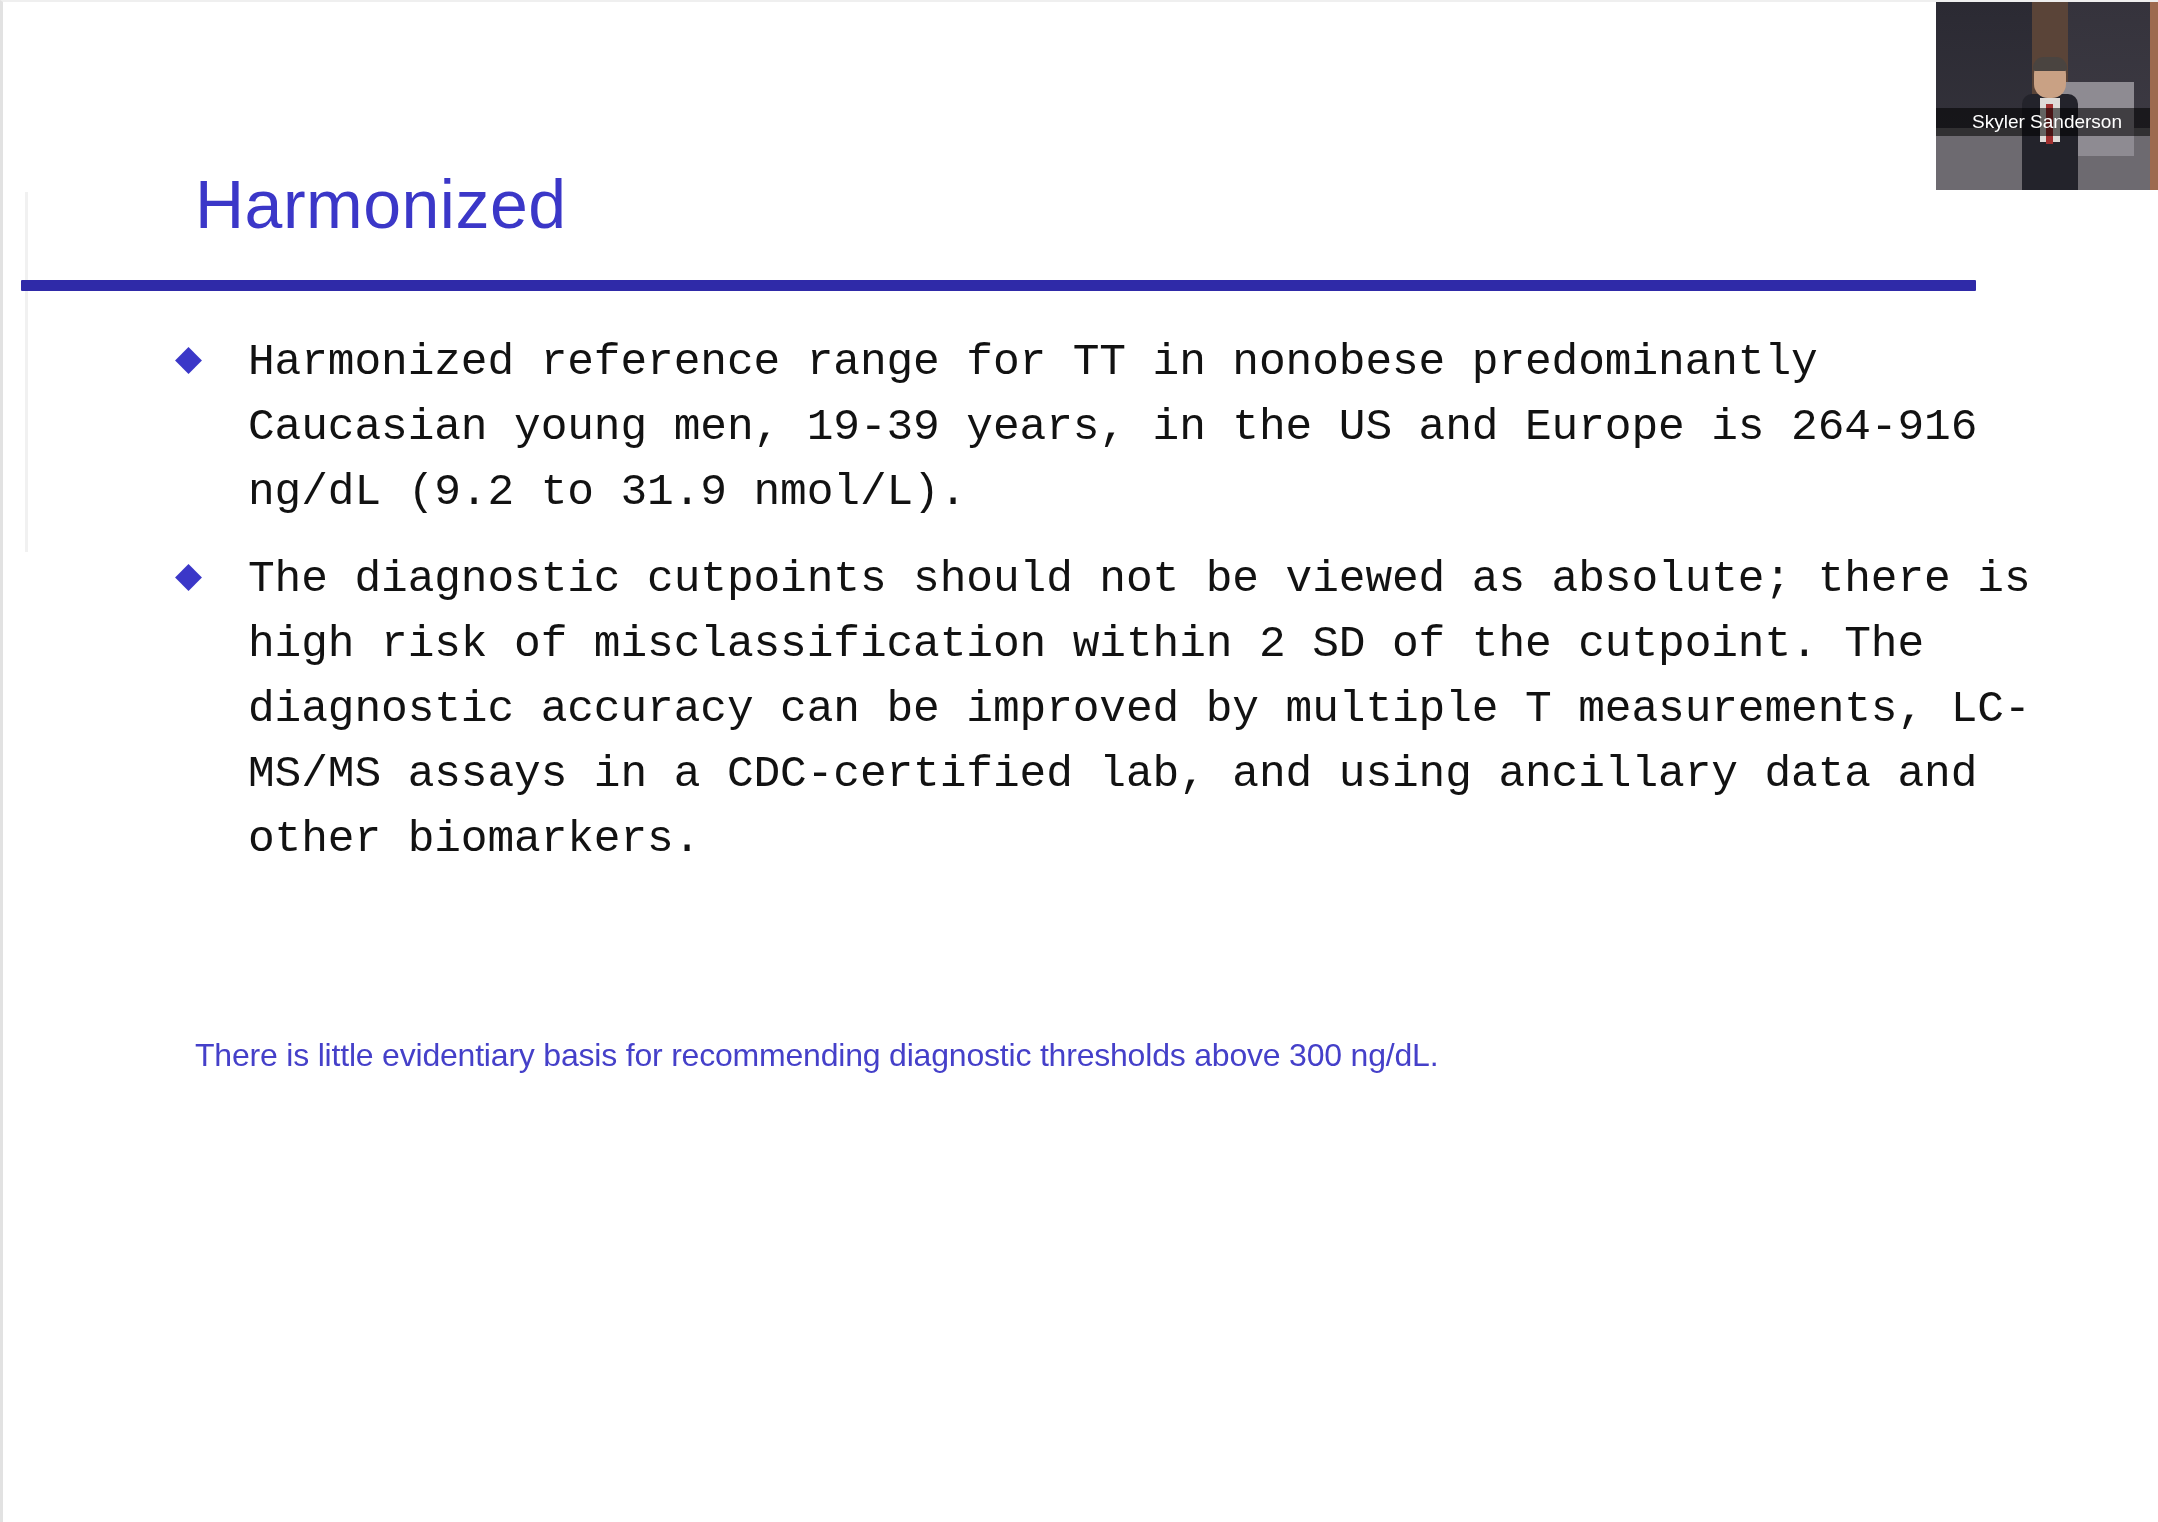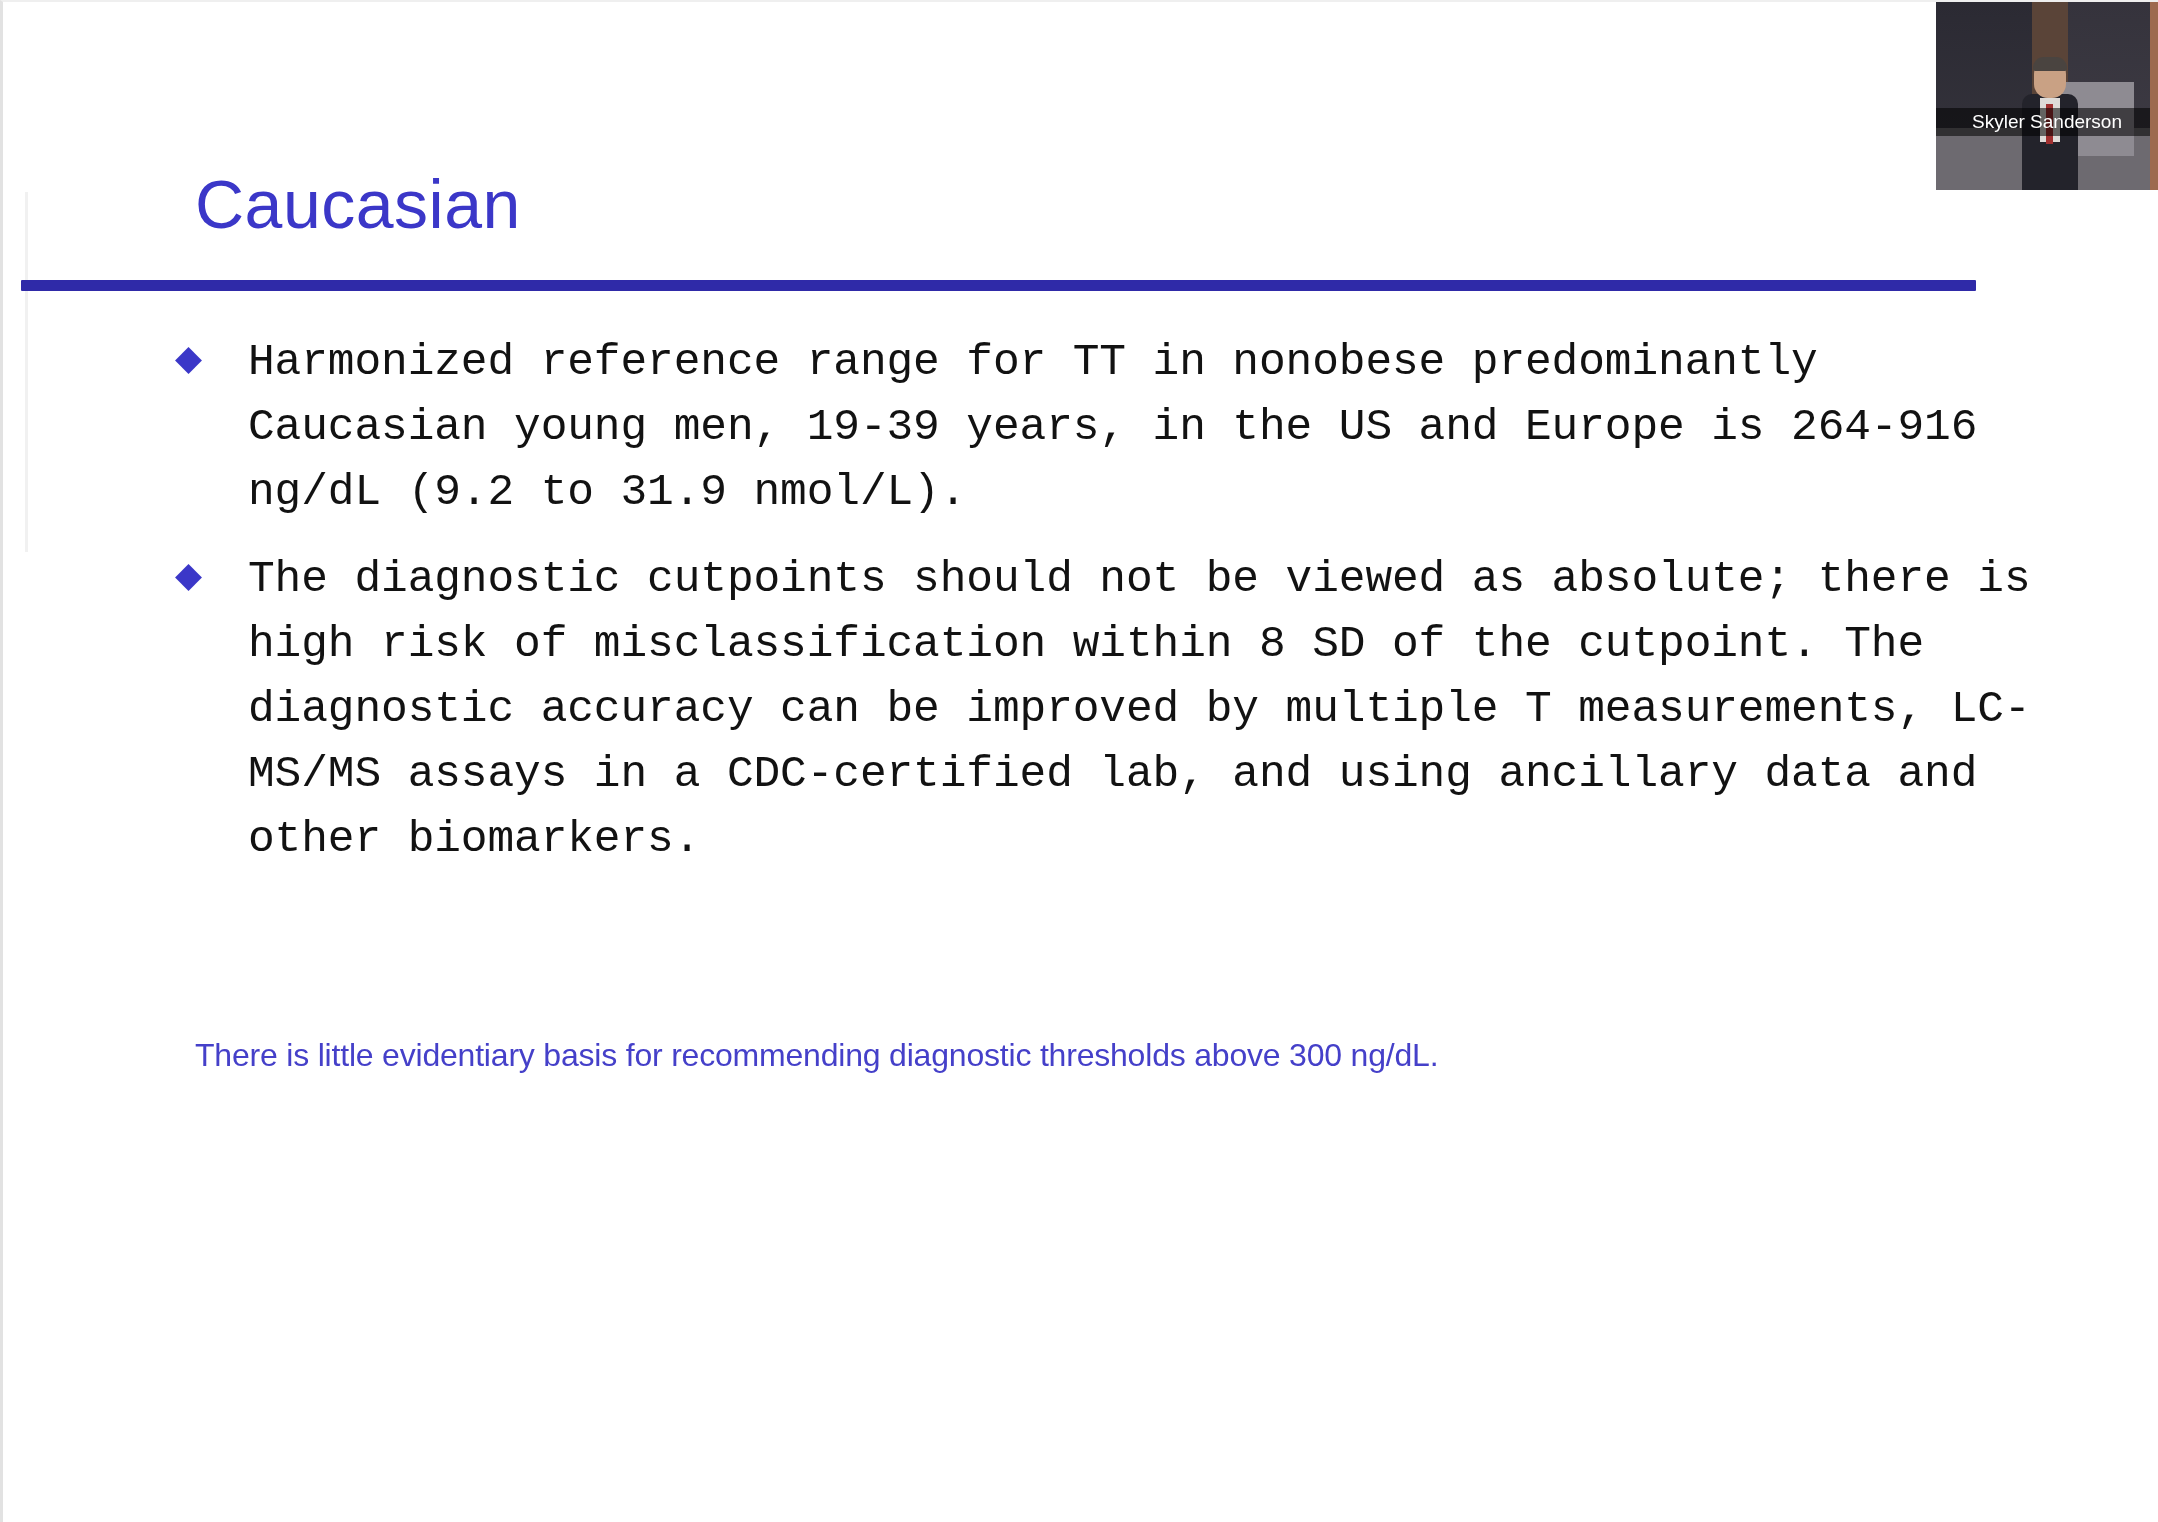--- a/index.html
+++ b/index.html
@@ -212,35 +212,35 @@
     background: #9d6a4f;
   }
 </style>
 </head>
 <body>
 
 <div class="slide-frame">
 
   <div class="left-gutter-marks"></div>
 
-  <div class="slide-title">Caucasian</div>
+  <div class="slide-title">Harmonized</div>
 
   <div class="title-rule"></div>
 
   <div class="bullets">
 
     <div class="bullet-row">
       <span class="bullet-marker"></span>
       <div class="bullet-text">Harmonized reference range for TT in nonobese predominantly Caucasian young men, 19-39 years, in the US and Europe is 264-916 ng/dL (9.2 to 31.9 nmol/L).</div>
     </div>
 
 
     <div class="bullet-row">
       <span class="bullet-marker"></span>
-      <div class="bullet-text">The diagnostic cutpoints should not be viewed as absolute; there is high risk of misclassification within 8 SD of the cutpoint.  The diagnostic accuracy can be improved by multiple T measurements, LC-MS/MS assays in a CDC-certified lab, and using ancillary data and other biomarkers.</div>
+      <div class="bullet-text">The diagnostic cutpoints should not be viewed as absolute; there is high risk of misclassification within 2 SD of the cutpoint.  The diagnostic accuracy can be improved by multiple T measurements, LC-MS/MS assays in a CDC-certified lab, and using ancillary data and other biomarkers.</div>
     </div>
 
   </div>
 
   <div class="closing">There is little evidentiary basis for recommending diagnostic thresholds above 300 ng/dL.</div>
 
   <div class="speaker-tile">
     <div class="speaker-bg-left"></div>
     <div class="speaker-bg-mid"></div>
     <div class="speaker-bg-right"></div>

